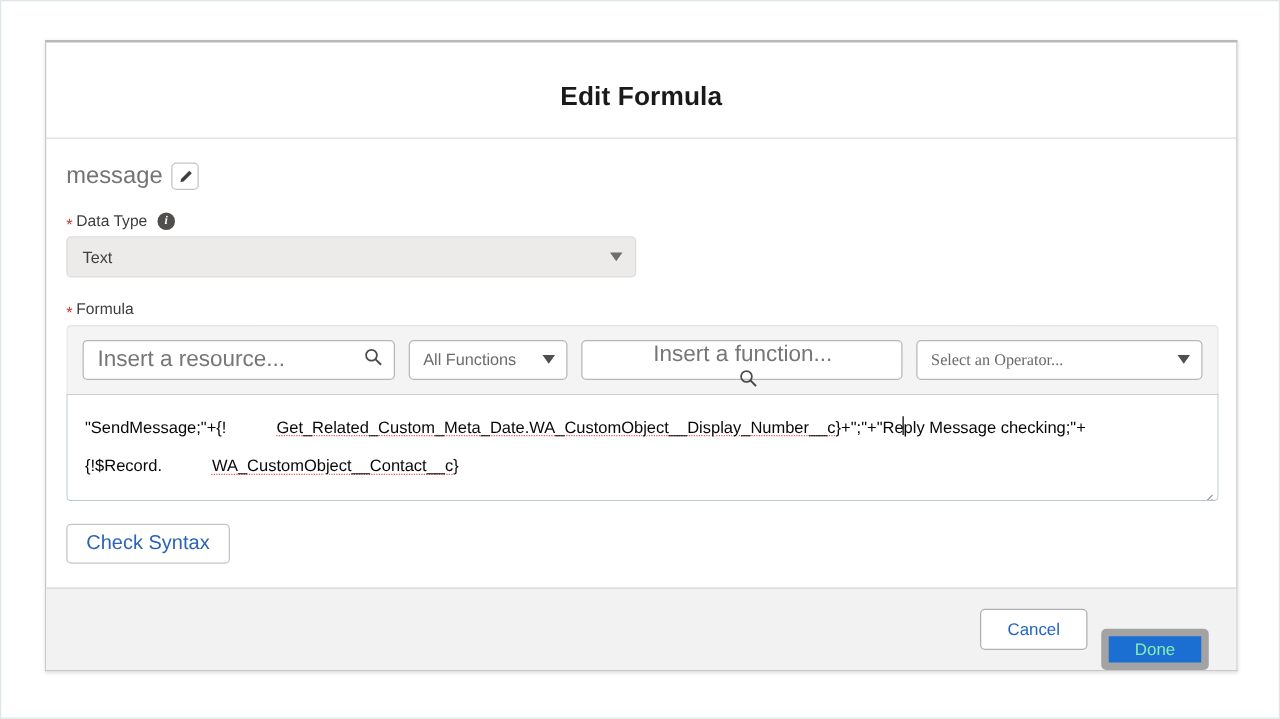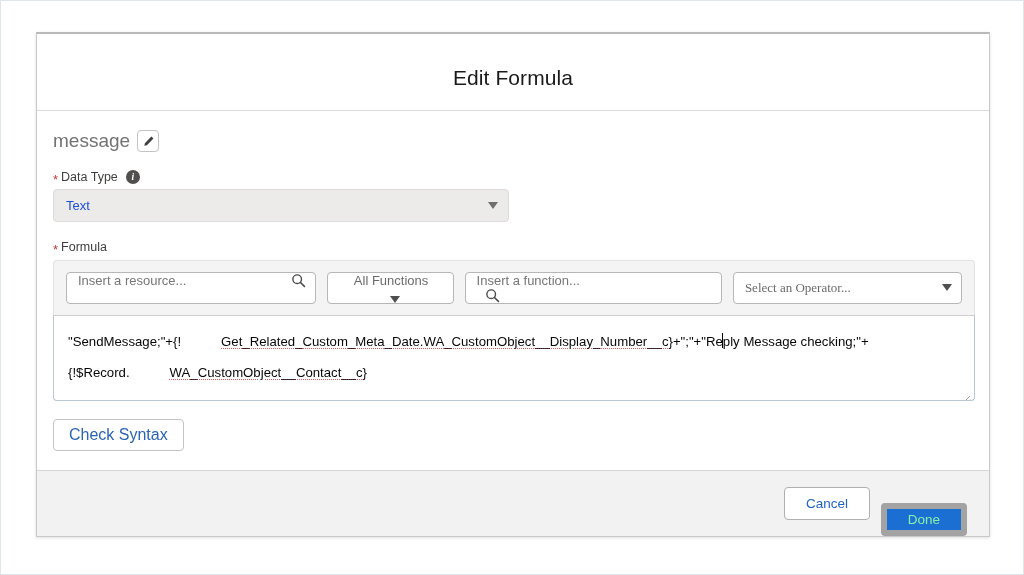--- a/index.html
+++ b/index.html
@@ -48,21 +48,21 @@
     flex: 0 0 76px;
     border-bottom: 1px solid #dddbda;
     display: flex;
     align-items: center;
     justify-content: center;
   }
   .modal-title {
     font-size: 21px;
     color: #16325c;
     color: #1a1a1a;
-    font-weight: 400;
+    font-weight: 700;
     letter-spacing: 0.1px;
     margin-top: 12px;
   }
 
   
   .modal-body {
     flex: 1 1 auto;
     padding: 16px 16px 0 16px;
     box-sizing: border-box;
     position: relative;
@@ -137,21 +137,21 @@
     width: 456px;
     height: 33px;
     box-sizing: border-box;
     background: #ecebea;
     border: 1px solid #dddbda;
     border-radius: 4px;
     display: flex;
     align-items: center;
     padding: 0 10px 0 12px;
     font-size: 13px;
-    color: #1d4ed8;
+    color: #404040;
     justify-content: space-between;
     cursor: default;
   }
   .caret {
     width: 0; height: 0;
     border-left: 5.5px solid transparent;
     border-right: 5.5px solid transparent;
     border-top: 7px solid #706e6b;
     margin-left: 8px;
     flex: 0 0 auto;
@@ -170,43 +170,43 @@
     align-items: center;
     gap: 11px;
   }
   .tb-field {
     box-sizing: border-box;
     height: 32px;
     background: #ffffff;
     border: 1px solid #b7b7b7;
     border-radius: 4px;
     display: flex;
-    align-items: flex-start;
+    align-items: center;
     padding: 0 9px 0 11px;
-    font-size: 13px;
+    font-size: 18px;
     color: #767676;
     cursor: text;
   }
   .tb-resource { width: 256px; justify-content: space-between; }
   .tb-function { width: 264px; justify-content: space-between; flex-direction: column; }
   .tb-select {
     box-sizing: border-box;
     height: 32px;
     background: #ffffff;
     border: 1px solid #b7b7b7;
     border-radius: 4px;
     display: flex;
     align-items: center;
     justify-content: space-between;
     padding: 0 9px 0 11px;
     font-size: 13px;
     color: #6b6b6b;
     cursor: pointer;
   }
-  .tb-allfn { width: 130px; flex-direction: column; }
+  .tb-allfn { width: 130px; }
   .tb-operator { width: 235px; font-family: Liberation Serif, serif; }
   .tb-allfn .caret, .tb-operator .caret { border-top-color: #514f4d; }
 
   .search-icon { flex: 0 0 auto; margin-left: 8px; }
 
   
   .formula-area {
     width: 922px;
     height: 86px;
     box-sizing: border-box;

